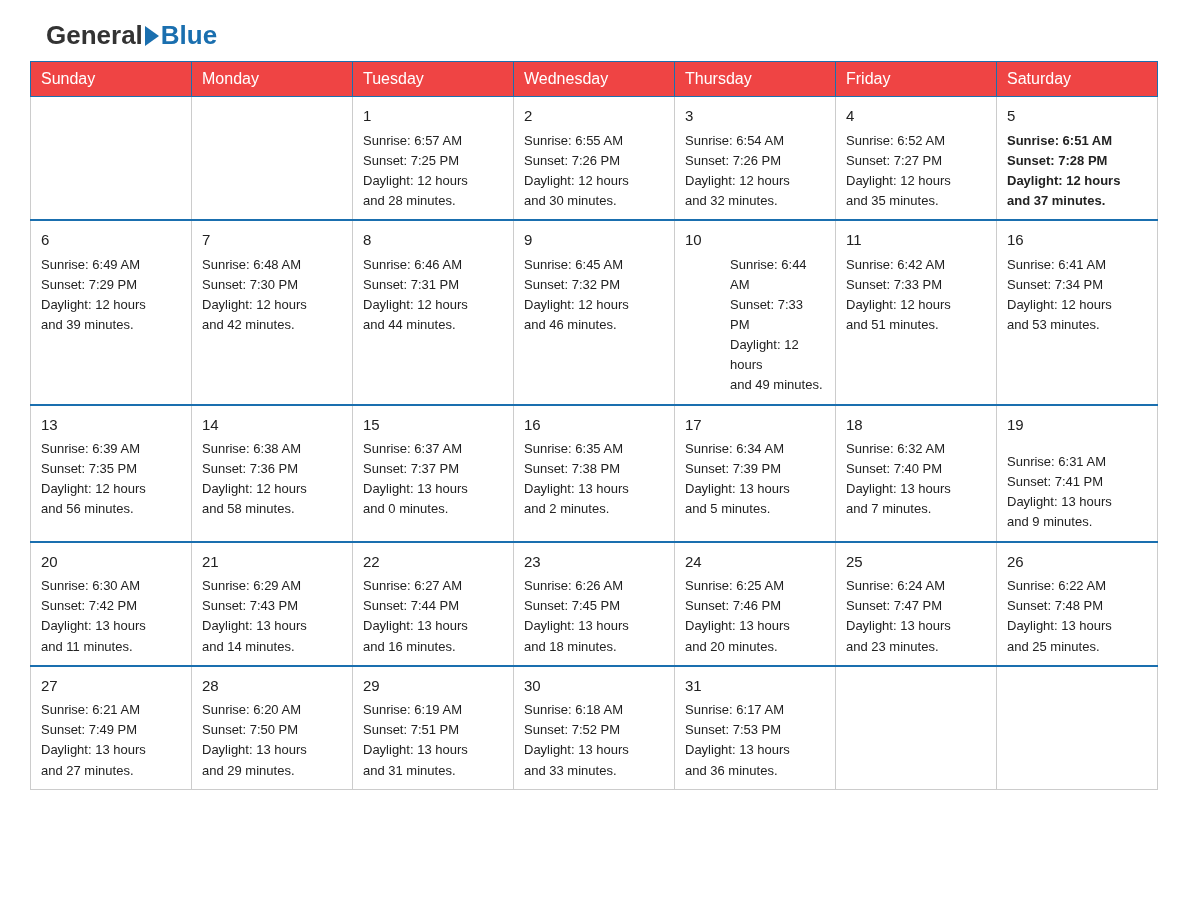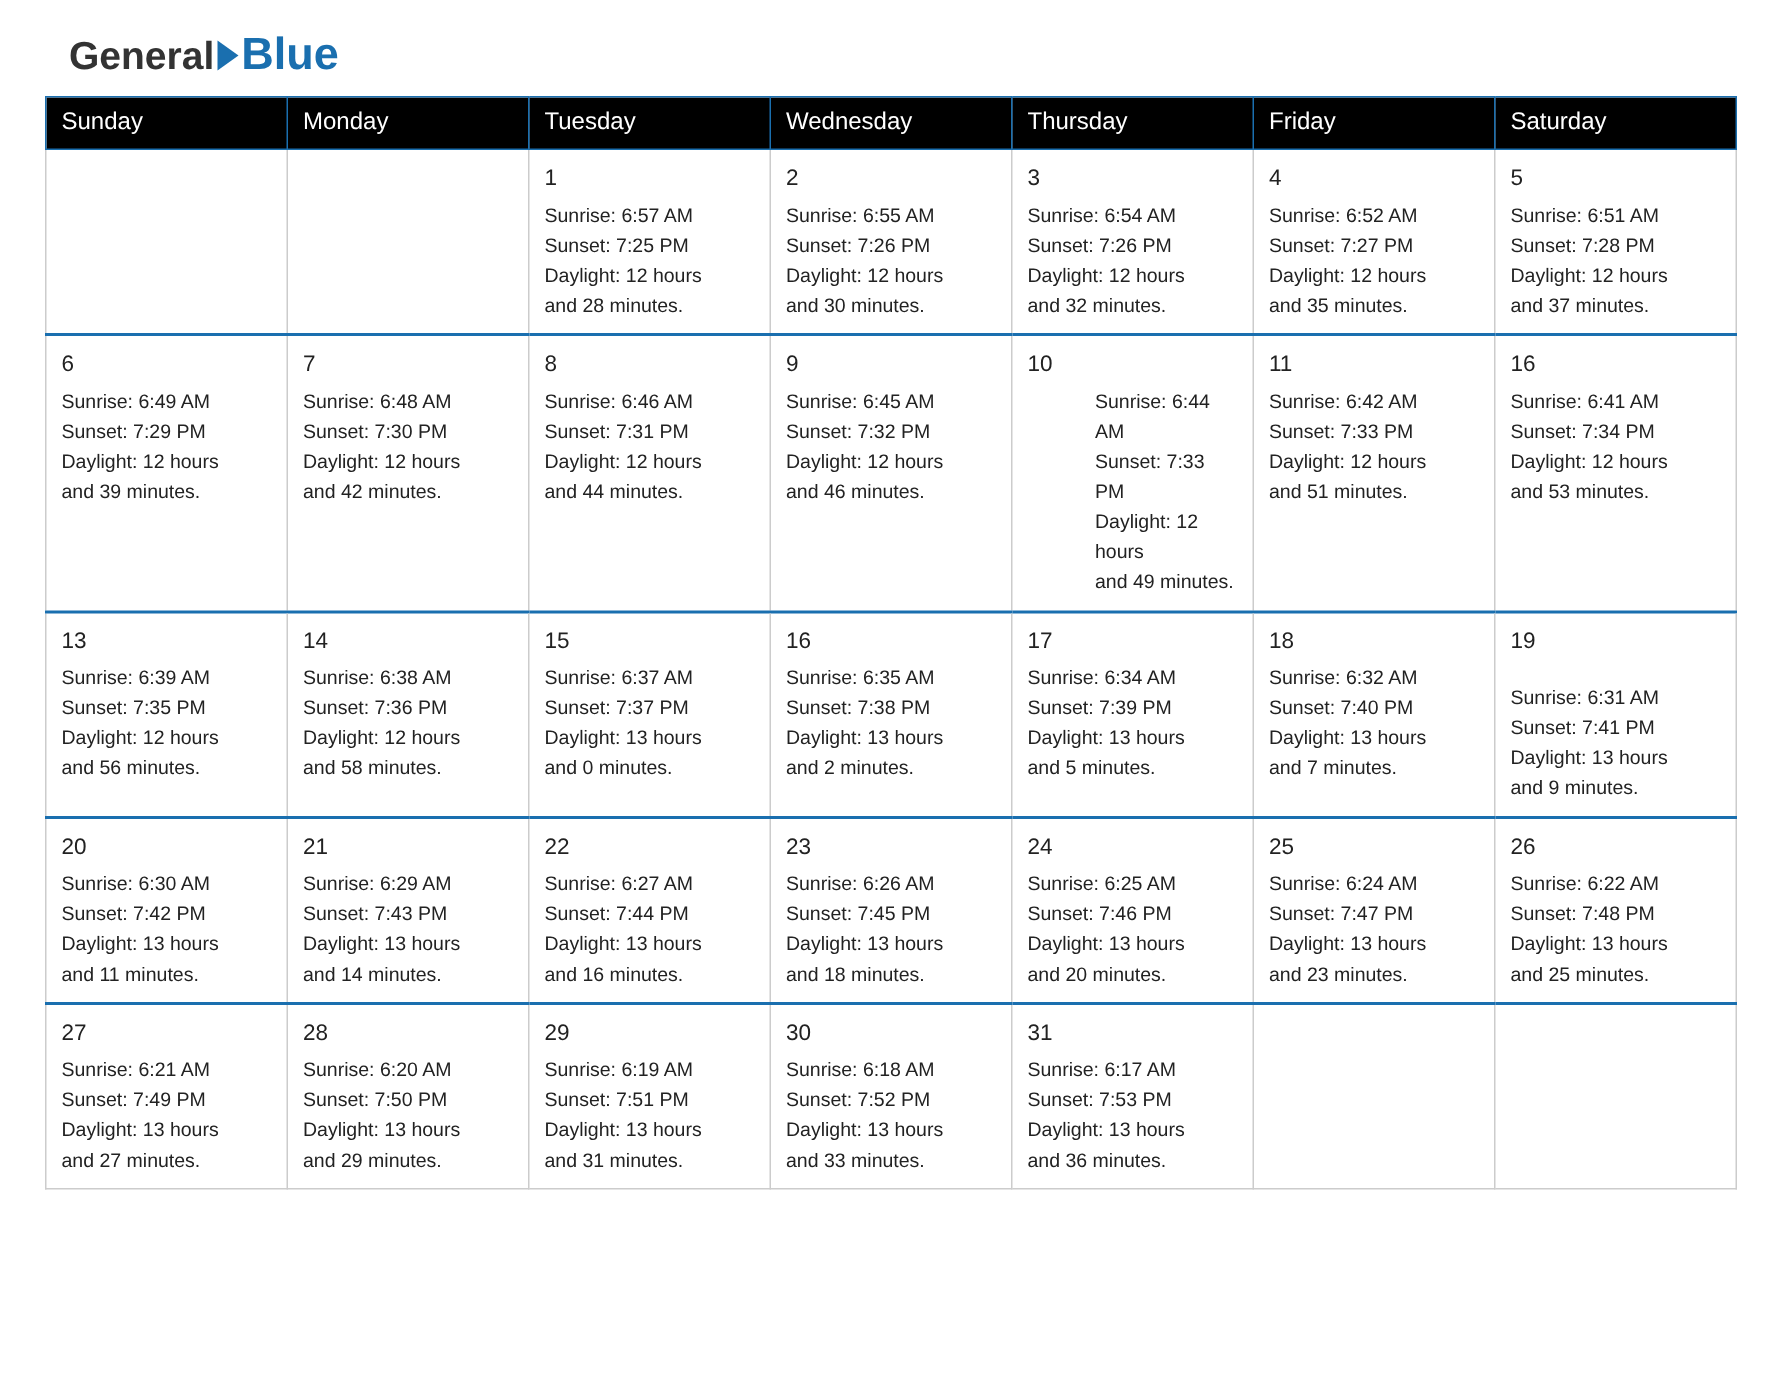--- a/index.html
+++ b/index.html
@@ -33,40 +33,40 @@
     .logo-arrow {
       display: inline-block;
       width: 0;
       height: 0;
       border-left: 14px solid #1a6faf;
       border-top: 10px solid transparent;
       border-bottom: 10px solid transparent;
       margin: 0 2px;
       vertical-align: middle;
     }
-    .logo-blue { color: #1a6faf; font-size: 30px; font-weight: bold; }
+    .logo-blue { color: #1a6faf; font-size: 26px; font-weight: bold; }
     .title-block { text-align: right; }
     .month-title {
       font-size: 52px;
       font-weight: normal;
       color: #222;
       line-height: 1.1;
     }
     .location {
       font-size: 20px;
       color: #333;
       margin-top: 4px;
     }
     .calendar {
       width: 100%;
       border-collapse: collapse;
       margin-top: 10px;
     }
     .calendar th {
-      background-color: #000000;
+      background-color: #ef4444;
       color: #fff;
       padding: 8px 10px;
       font-size: 16px;
       font-weight: normal;
       text-align: left;
       border: 1px solid #1a6faf;
     }
     .calendar td {
       vertical-align: top;
       padding: 8px 10px;
@@ -153,21 +153,21 @@
         </td>
         <td>
           <span class="day-num">4</span>
           <div class="day-info" style="white-space: pre-line;">Sunrise: 6:52 AM
 Sunset: 7:27 PM
 Daylight: 12 hours
 and 35 minutes.</div>
         </td>
         <td>
           <span class="day-num">5</span>
-          <div class="day-info" style="white-space: pre-line;">Sunrise: 6:51 AM
+          <div class="day-info" style="white-space: pre-line; font-weight: bold;">Sunrise: 6:51 AM
 Sunset: 7:28 PM
 Daylight: 12 hours
 and 37 minutes.</div>
         </td>
       </tr>
       <tr class="row-separator">
         <td>
           <span class="day-num">6</span>
           <div class="day-info" style="white-space: pre-line;">Sunrise: 6:49 AM
 Sunset: 7:29 PM

